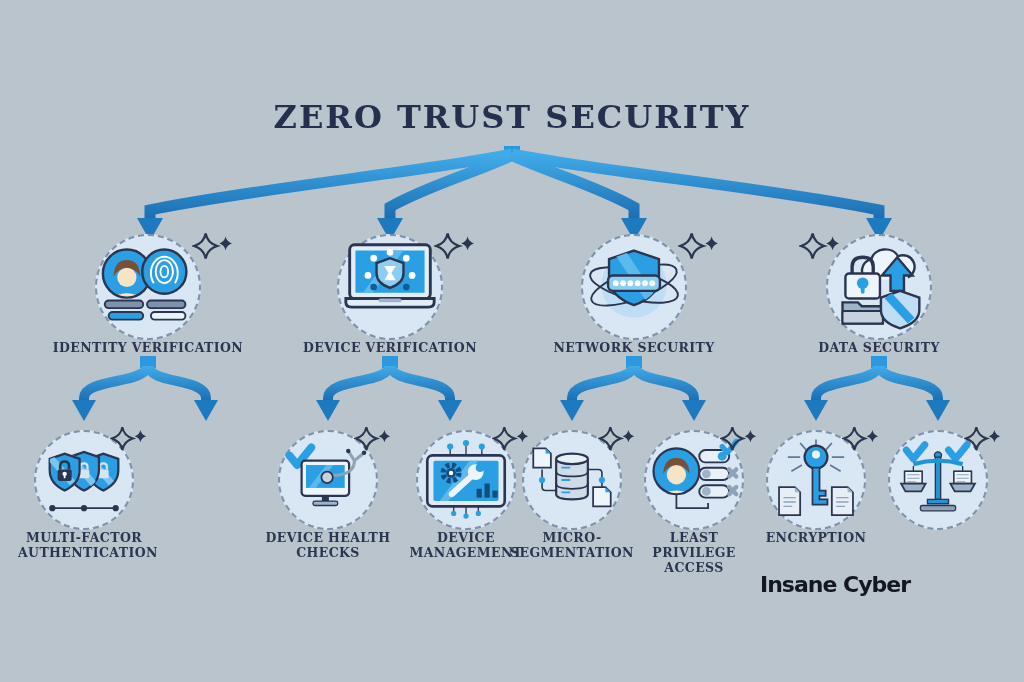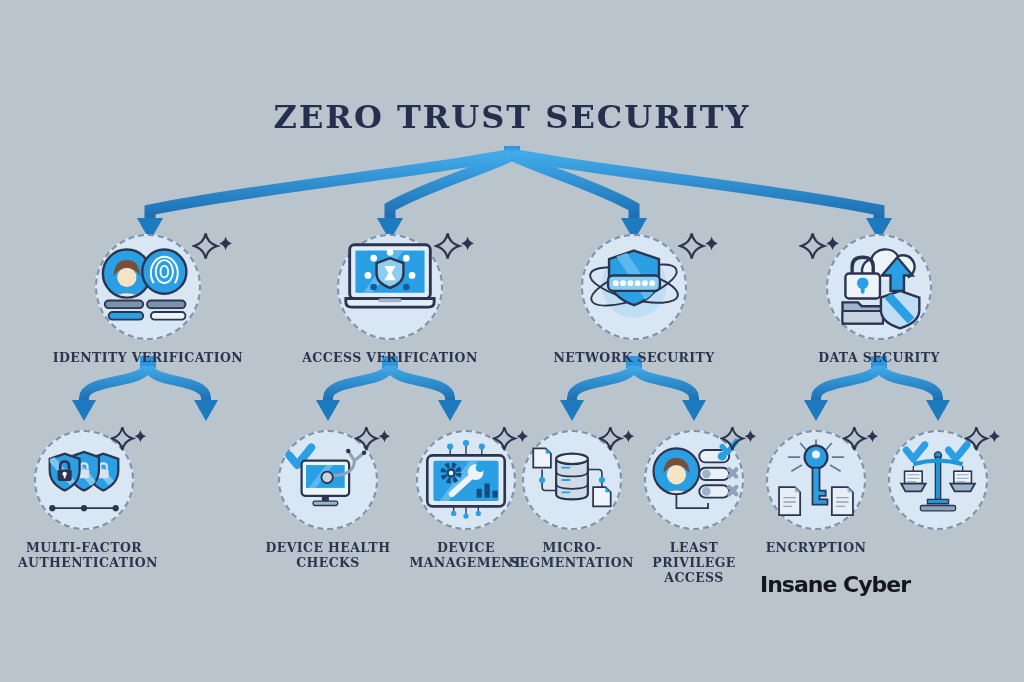--- a/index.html
+++ b/index.html
@@ -21,21 +21,21 @@
   .node-main{width:200px;top:234px;}
   .node-child{width:132px;top:430px;}
   .circle{
     position:relative;margin:0 auto;border-radius:50%;
     background:#d9e6f3;border:2px dashed #7e92ab;box-sizing:border-box;
   }
   .circle-main{width:106px;height:106px;}
   .circle-child{width:100px;height:100px;}
   .circle svg.icon{position:absolute;left:50%;top:50%;transform:translate(-50%,-50%);}
   .node-label{
-    margin-top:10px;
+    margin-top:0;
     font-weight:bold;font-size:12.5px;line-height:1.2;letter-spacing:0.4px;
     color:#2b3550;
   }
   .sparkle{position:absolute;z-index:3;}
   .sp-tr{top:-2px;right:14px;}
   .sp-tr-child{top:-4px;right:2px;}
   .sp-tl{top:-2px;left:20px;}
   .logo{
     position:absolute;left:760px;top:572px;width:240px;z-index:2;
     font-family:"DejaVu Sans","Liberation Sans",sans-serif;
@@ -157,21 +157,21 @@
         <g fill="#125c97">
             <circle cx="33" cy="50" r="3.5"></circle>
             <circle cx="67" cy="50" r="3.5"></circle>
           </g>
         <path d="M50 20 l14 5 v11 q0 10 -14 15 q-14 -5 -14 -15 v-11z" fill="#8ccdf2" stroke="#2b3550" stroke-width="2.5"></path>
         <path d="M44 28 h12 l-4.5 7.5 4.5 7.5 h-12 l4.5 -7.5z" fill="#fff"></path>
         <path d="M4 62 h92 v4 q0 5 -6 5 h-80 q-6 0 -6 -5z" fill="#e3edf7" stroke="#2b3550" stroke-width="3"></path>
         <rect x="38" y="62" width="24" height="4" rx="2" fill="#9fb4c8"></rect>
       </svg>
     </div>
-    <div class="node-label">ACCESS VERIFICATION</div>
+    <div class="node-label">DEVICE VERIFICATION</div>
   </div>
 
   <div class="node node-main" style="left:534px">
     <svg class="sparkle sp-tr" width="42" height="28" viewBox="0 0 40 26">
       <path d="M13 1 Q14.5 10 24 13 Q14.5 16 13 25 Q11.5 16 2 13 Q11.5 10 13 1 Z" fill="none" stroke="#2b3550" stroke-width="2.2"></path>
       <path d="M32 4 q1 5 6 6.5 q-5 1.5 -6 6.5 q-1 -5 -6 -6.5 q5 -1.5 6 -6.5z" fill="#2b3550"></path>
     </svg>
     <div class="circle circle-main">
       <svg class="icon" width="102" height="96" viewBox="0 0 100 100">
         <defs>

